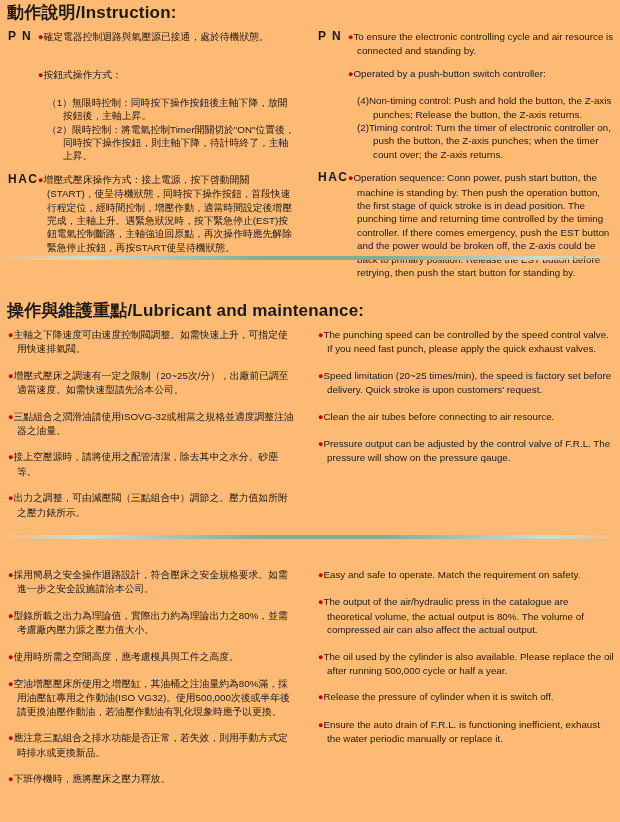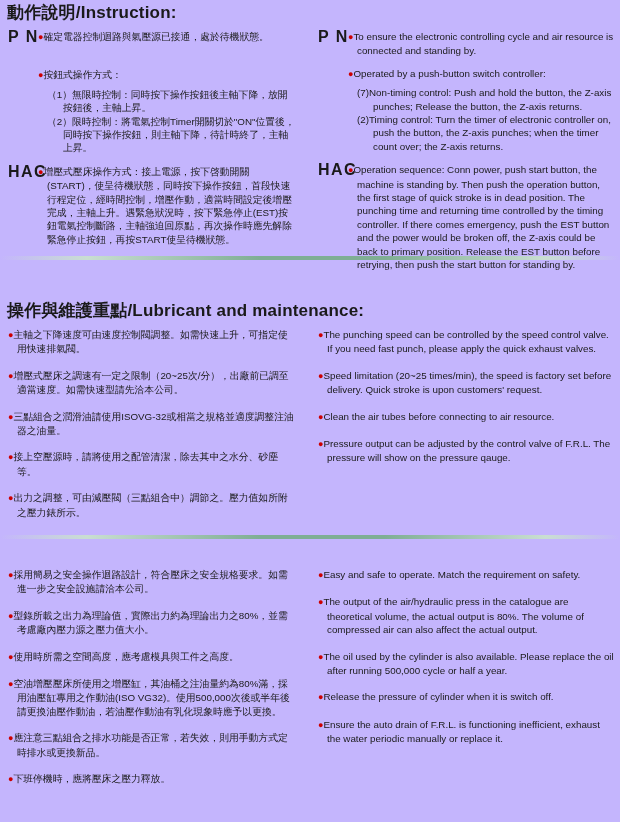--- a/index.html
+++ b/index.html
@@ -1,21 +1,21 @@
 <!DOCTYPE html>
 <html><head>
 <meta charset="utf-8">
 <style>
   html, body { margin: 0; padding: 0; background: #ffffff; }
   body {
     width: 620px; height: 822px;
     font-family: "Liberation Sans", "DejaVu Sans", sans-serif;
     color: #1a1a1a;
   }
-  .page { position: relative; width: 620px; height: 822px; overflow: hidden; background: #c4b5fd; }
+  .page { position: relative; width: 620px; height: 822px; overflow: hidden; background: #fdba74; }
 
   .section { position: absolute; left: 0; width: 620px; }
   #sec-instruction { top: 2px; }
   #sec-operation  { top: 300px; }
   #sec-attention  { top: 568px; }
 
   .section-title {
     font-size: 17px; font-weight: bold; line-height: 22px;
     margin: 0 0 6px 7px; letter-spacing: 0.2px; white-space: nowrap;
   }
@@ -25,28 +25,28 @@
   .col-left  { width: 310px; padding: 0 14px 0 8px; }
   .col-right { width: 310px; padding: 0 6px 0 8px; }
 
   .item { position: relative; font-size: 9.8px; line-height: 13.4px; margin-bottom: 13px; }
   .item:last-child { margin-bottom: 0; }
 
   
   .sec-labels .item { padding-left: 30px; }
   .item-label {
     position: absolute; left: 0; top: 0;
-    font-weight: bold; font-size: 16px; line-height: 13.4px; letter-spacing: 1.5px;
+    font-weight: bold; font-size: 12px; line-height: 13.4px; letter-spacing: 1.5px;
     white-space: nowrap;
   }
 
   .item-text { display: block; padding-left: 9px; text-indent: -9px; }
   .bullet { color: #cc0000; font-size: 9px; }
 
-  .subs { margin-top: 5px; padding-left: 9px; }
+  .subs { margin-top: 13px; padding-left: 9px; }
   .sub  { padding-left: 16px; text-indent: -16px; }
 
   
   #sec-instruction .col-left  .item:first-child { margin-bottom: 24px; }
   #sec-instruction .col-right .item:first-child { margin-bottom: 9px; }
   #sec-instruction .item { margin-bottom: 10px; }
 
   .divider {
     position: absolute; left: 0; width: 620px; height: 4px; border-radius: 2px;
   }
@@ -79,21 +79,21 @@
           </div>
         </div>
       <div class="col col-right">
           <div class="item">
             <span class="item-label">P N</span>
             <span class="item-text"><span class="bullet" style="color: rgb(204, 0, 0);">●</span>To ensure the electronic controlling cycle and air resource is connected and standing by.</span>
           </div>
           <div class="item">
             <span class="item-text"><span class="bullet" style="color: rgb(204, 0, 0);">●</span>Operated by a push-button switch controller:</span>
             <div class="subs">
-              <div class="sub">(7)Non-timing control: Push and hold the button, the Z-axis punches; Release the button, the Z-axis returns.</div>
+              <div class="sub">(4)Non-timing control: Push and hold the button, the Z-axis punches; Release the button, the Z-axis returns.</div>
               <div class="sub">(2)Timing control: Turn the timer of electronic controller on, push the button, the Z-axis punches; when the timer count over; the Z-axis returns.</div>
             </div>
           </div>
           <div class="item">
             <span class="item-label">HAC</span>
             <span class="item-text"><span class="bullet" style="color: rgb(204, 0, 0);">●</span>Operation sequence: Conn power, push start button, the machine is standing by. Then push the operation button, the first stage of quick stroke is in dead position. The punching time and returning time controlled by the timing controller. If there comes emergency, push the EST button and the power would be broken off, the Z-axis could be back to primary position. Release the EST button before retrying, then push the start button for standing by.</span>
           </div>
         </div>
     </div>
   </div>

